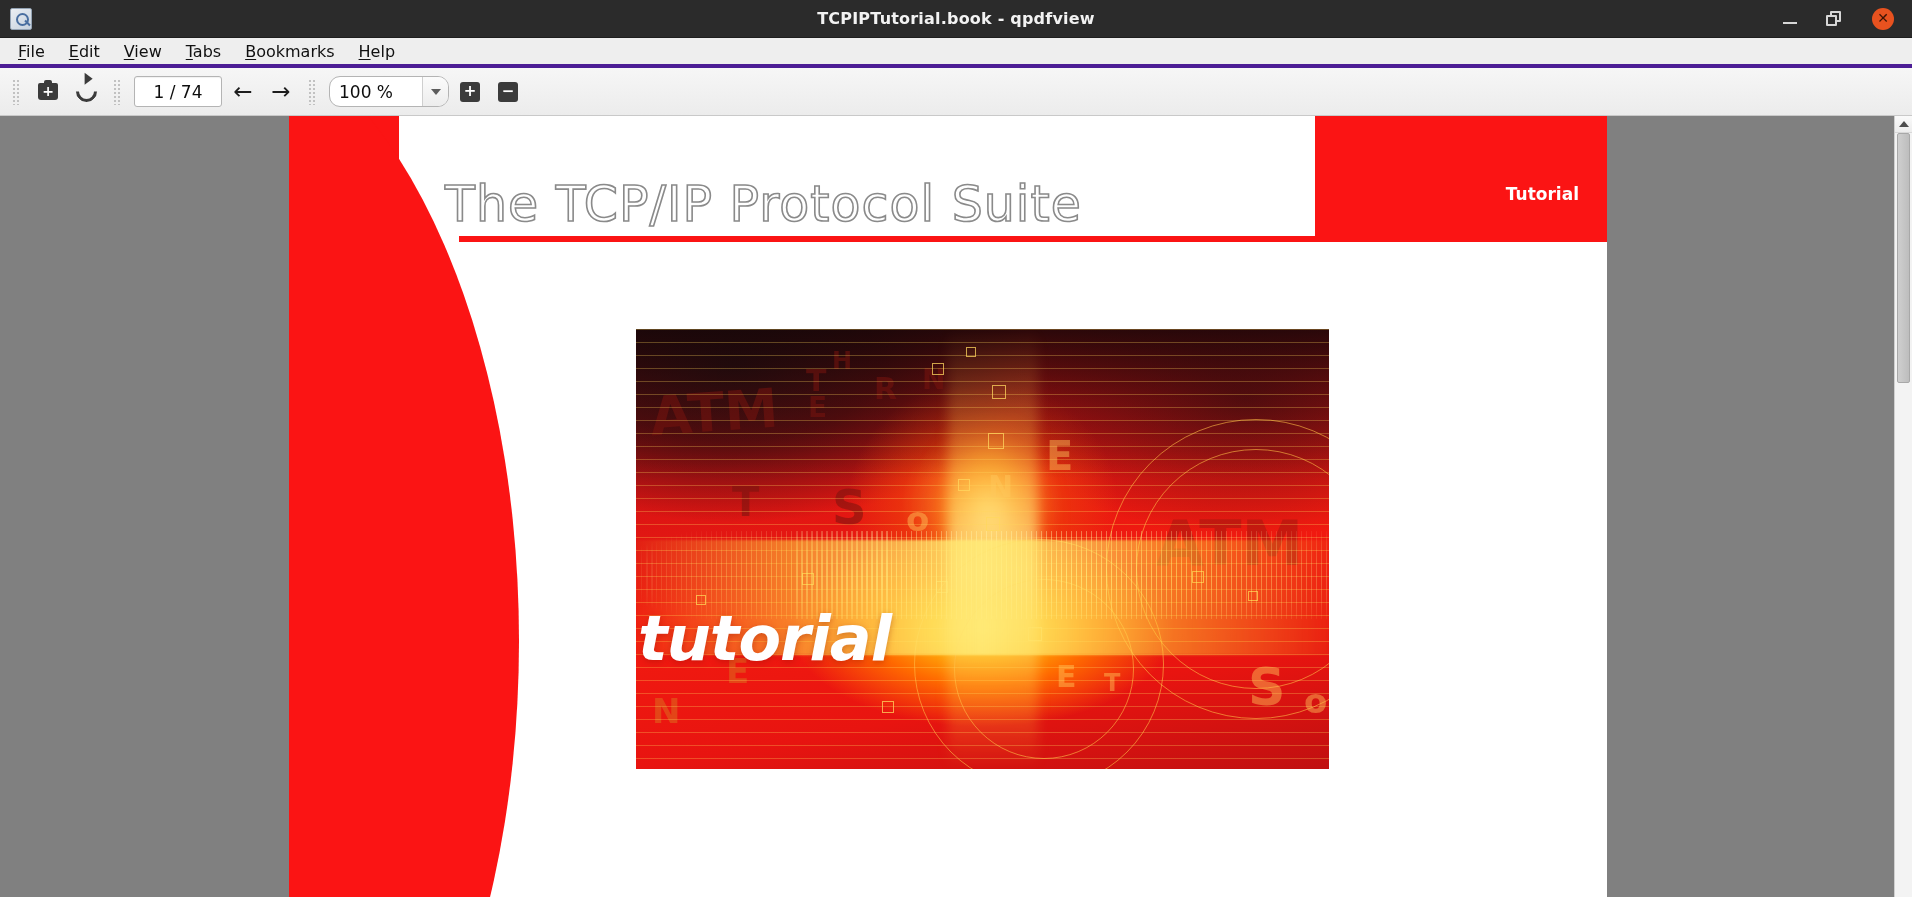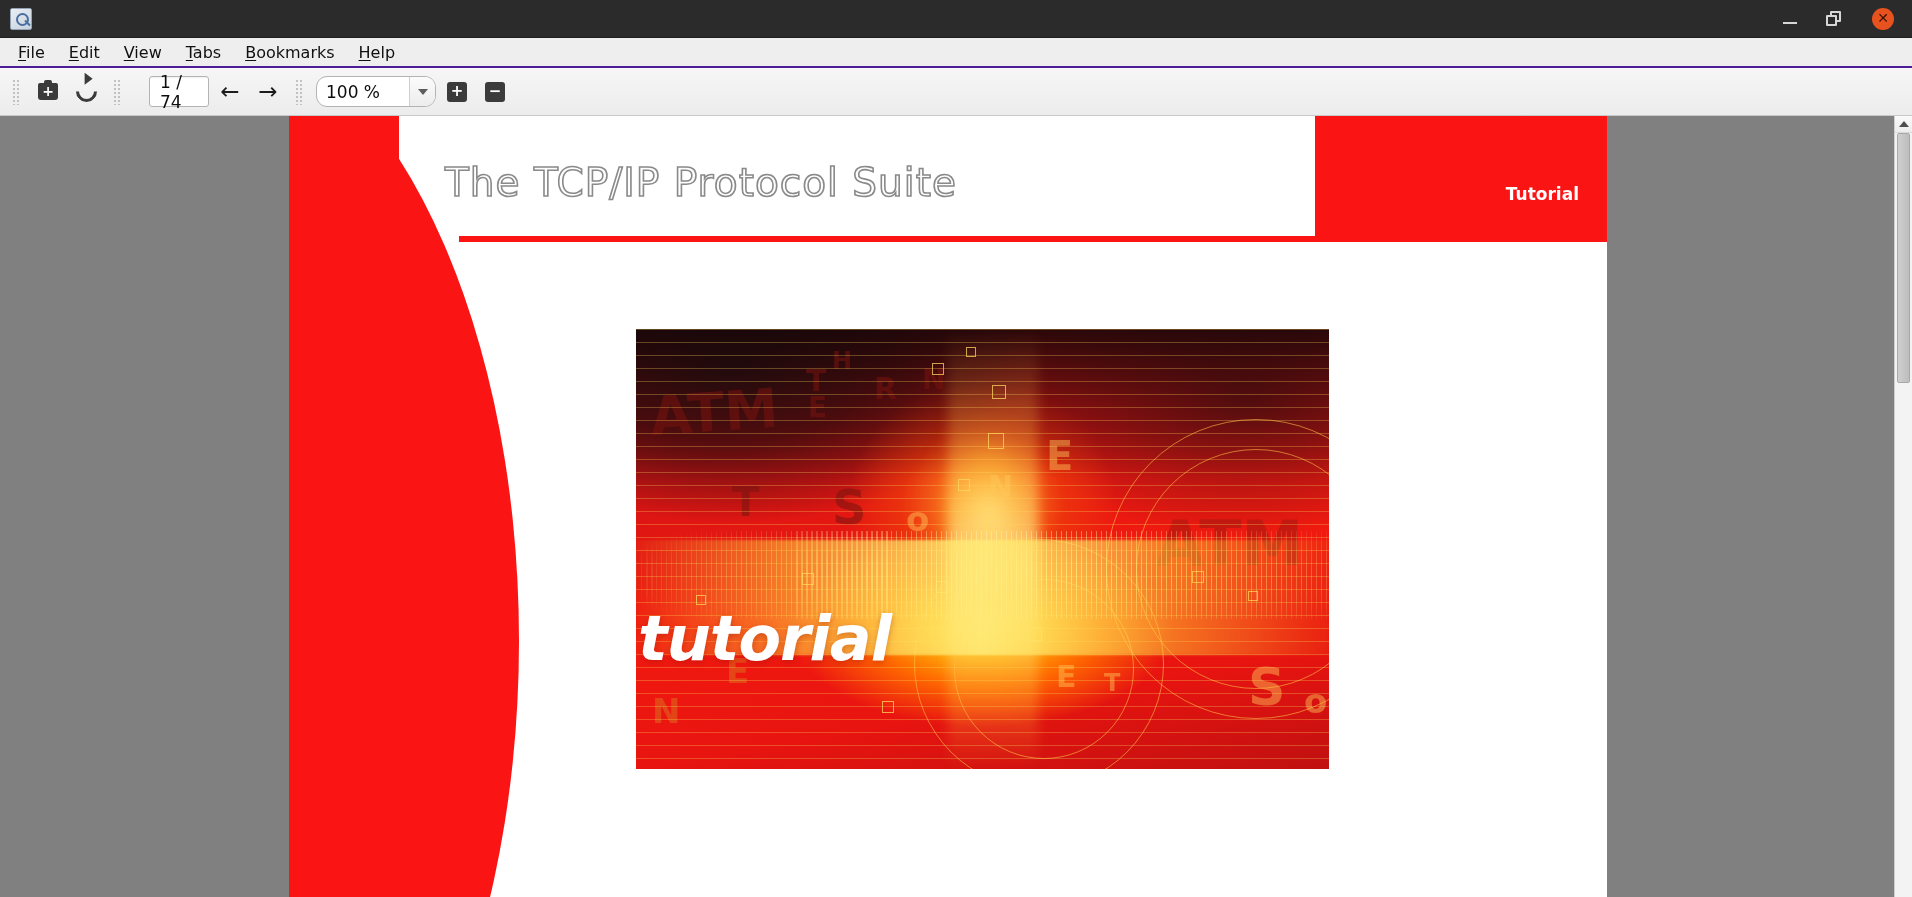--- a/index.html
+++ b/index.html
@@ -101,21 +101,21 @@
     font-size: 14px;
     line-height: 1;
     font-weight: bold;
     transform: translateY(-1px);
   }
 
   
   #menubar {
     height: 30px;
     background: #eeeeee;
-    border-bottom: 2px solid #4c1d95;
+    border-bottom: 4px solid #4c1d95;
     display: flex;
     align-items: center;
     padding-left: 6px;
   }
   .menu-item {
     padding: 3px 12px;
     font-size: 16px;
     color: #101010;
     cursor: default;
     white-space: nowrap;
@@ -196,21 +196,21 @@
     border: 1px solid #b4b4b4;
     border-radius: 3px;
     display: flex;
     align-items: center;
     justify-content: center;
     font-size: 17px;
     color: #0d0d0d;
     padding: 0 10px;
     box-shadow: inset 0 1px 1px rgba(0,0,0,.06);
   }
-  #page-field { width: 60px; margin-left: 17px; }
+  #page-field { width: 88px; margin-left: 2px; }
   #zoom-combo {
     display: flex;
     height: 31px;
     border: 1px solid #b4b4b4;
     border-radius: 11px;
     background: #ffffff;
     margin-left: 2px;
     overflow: hidden;
   }
   #zoom-value {
@@ -345,23 +345,23 @@
   #header-rule {
     position: absolute;
     left: 170px; top: 120px;
     width: 856px;
     height: 6px;
     background: #fb1414;
   }
   #doc-title {
     position: absolute;
     left: 156px;
-    top: 44px;
+    top: 60px;
     font-family: "DejaVu Sans", "Liberation Sans", sans-serif;
-    font-size: 39px;
+    font-size: 49px;
     font-weight: 400;
     letter-spacing: 1px;
     color: #ffffff;
     -webkit-text-stroke: 1.6px #8a8a8a;
     text-shadow: 0 0 0 #fff;
     white-space: nowrap;
   }
   #tutorial-badge {
     position: absolute;
     right: 28px;
@@ -465,20 +465,21 @@
     color: #ffffff;
     letter-spacing: -1px;
     text-shadow: 0 2px 6px rgba(140,20,0,.35);
   }
 </style>
 </head>
 <body>
 
 <div id="titlebar">
   <div id="app-icon"></div>
+  <div id="title-text">TCPIPTutorial.book - qpdfview</div>
   <div id="window-controls">
     <div class="wbtn" id="btn-min"></div>
     <div class="wbtn" id="btn-max">
       <span id="btn-max-outer"></span>
       <span id="btn-max-inner"></span>
     </div>
     <div id="btn-close">
       <span>✕</span>
     </div>
   </div>

